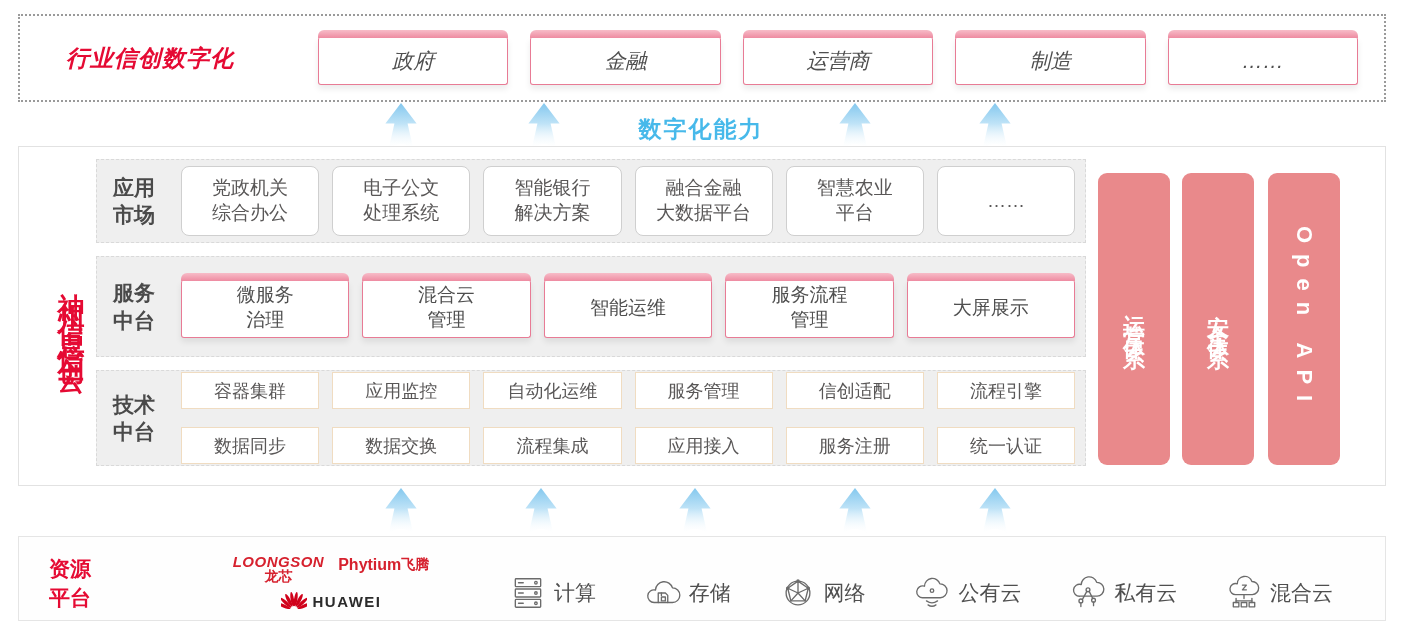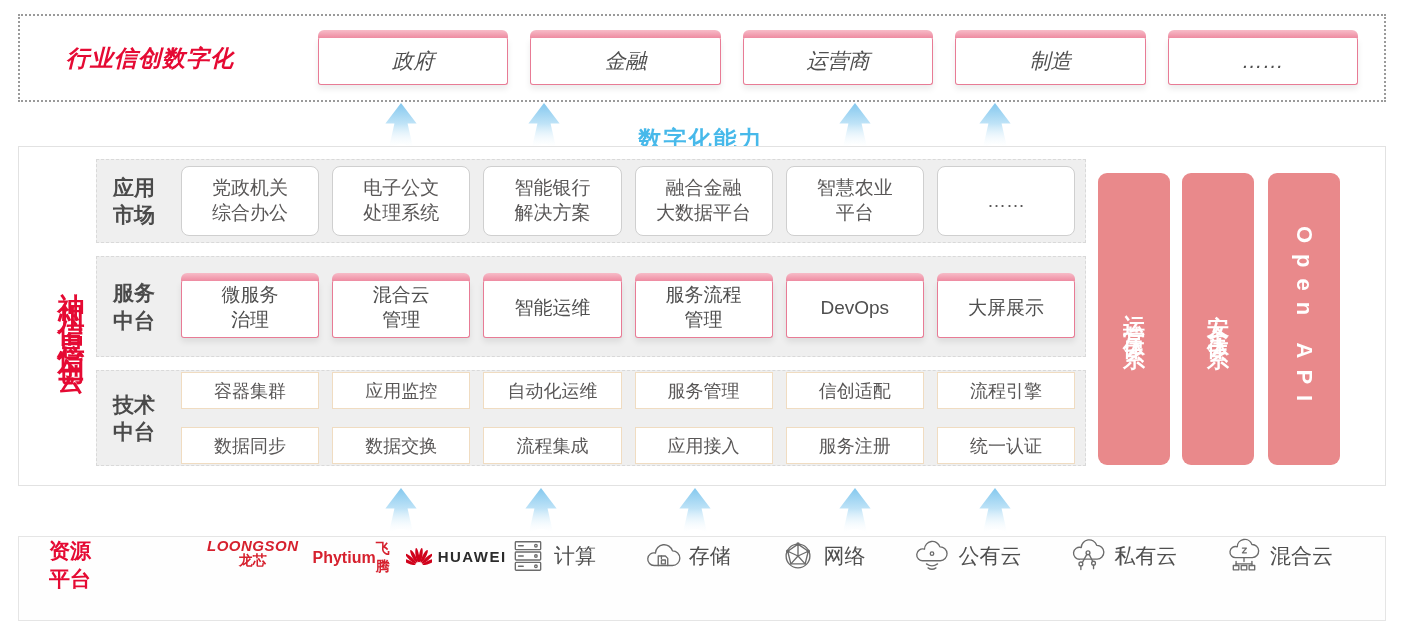--- a/index.html
+++ b/index.html
@@ -34,21 +34,21 @@
   .accent-box::before {
     content:""; position:absolute; left:-1px; right:-1px; top:-7px; height:8px;
     background:linear-gradient(#f7bcc8,#ee8ba1);
     border-radius:6px 6px 0 0;
   }
   .top-boxes .accent-box { flex:1; margin-top:6px; }
 
   
   .up-arrow { position:absolute; width:46px; height:46px; }
   .cap-label {
-    position:absolute; top:124px; left:626px; width:150px; text-align:center;
+    position:absolute; top:114px; left:626px; width:150px; text-align:center;
     font-size:23px; font-weight:bold; color:#47b9ea; letter-spacing:2px;
   }
 
   
   .main-panel {
     position:absolute; left:18px; top:146px; width:1368px; height:340px;
     background:#ffffff; border:1px solid #e2e2e2;
   }
   .v-title {
     position:absolute; left:24px; top:0; height:100%;
@@ -94,27 +94,27 @@
     color:#ffffff; font-size:22px; font-weight:bold; letter-spacing:11px;
   }
   .pillar-1 { left:1079px; }
   .pillar-2 { left:1163px; }
   .pillar-3 { left:1249px; }
 
   
   .resource-bar {
     position:absolute; left:18px; top:536px; width:1368px; height:85px;
     background:#fefefe; border:1px solid #e5e5e5;
-    display:flex; align-items:flex-start; padding:0 28px 8px 30px;
+    display:flex; align-items:flex-end; padding:0 28px 8px 30px;
   }
   .resource-label {
     width:72px; flex:none; font-size:21px; font-weight:bold; color:#e50a33;
     line-height:1.35; white-space:pre-line;
   }
-  .logo-block { width:248px; flex:none; display:flex; align-items:center; gap:16px; margin-left:86px; }
+  .logo-block { width:248px; flex:none; display:flex; flex-direction:column; align-items:center; gap:4px; margin-left:86px; }
   .logo-row { display:flex; align-items:flex-start; gap:14px; }
   .loongson { display:flex; flex-direction:column; align-items:center; color:#d6212e; }
   .loongson-en { font-size:15px; font-weight:bold; font-style:italic; letter-spacing:0.5px; }
   .loongson-cn { font-size:14px; font-weight:bold; margin-top:-2px; }
   .phytium { display:flex; align-items:center; color:#d6212e; margin-top:3px; }
   .phytium-en { font-size:16px; font-weight:bold; }
   .phytium-cn { font-size:14px; font-weight:bold; }
   .huawei { display:flex; align-items:center; gap:6px; }
   .huawei-text { font-size:15px; font-weight:bold; color:#2b2b2b; letter-spacing:1.5px; }
   .resource-items { flex:1; display:flex; justify-content:space-around; align-items:center; margin-left:30px; }
@@ -188,21 +188,20 @@
       <div class="row-label">服务
 中台</div>
       <div class="row-boxes">
         <div class="accent-box">微服务
 治理</div>
         <div class="accent-box">混合云
 管理</div>
         <div class="accent-box">智能运维</div>
         <div class="accent-box">服务流程
 管理</div>
-        <div class="accent-box">DevOps</div>
         <div class="accent-box">大屏展示</div>
       </div>
     </div>
 
     <div class="row row-tech">
       <div class="row-label">技术
 中台</div>
       <div class="tech-grid">
         <div class="tech-line">
           <div class="tech-box">容器集群</div>

